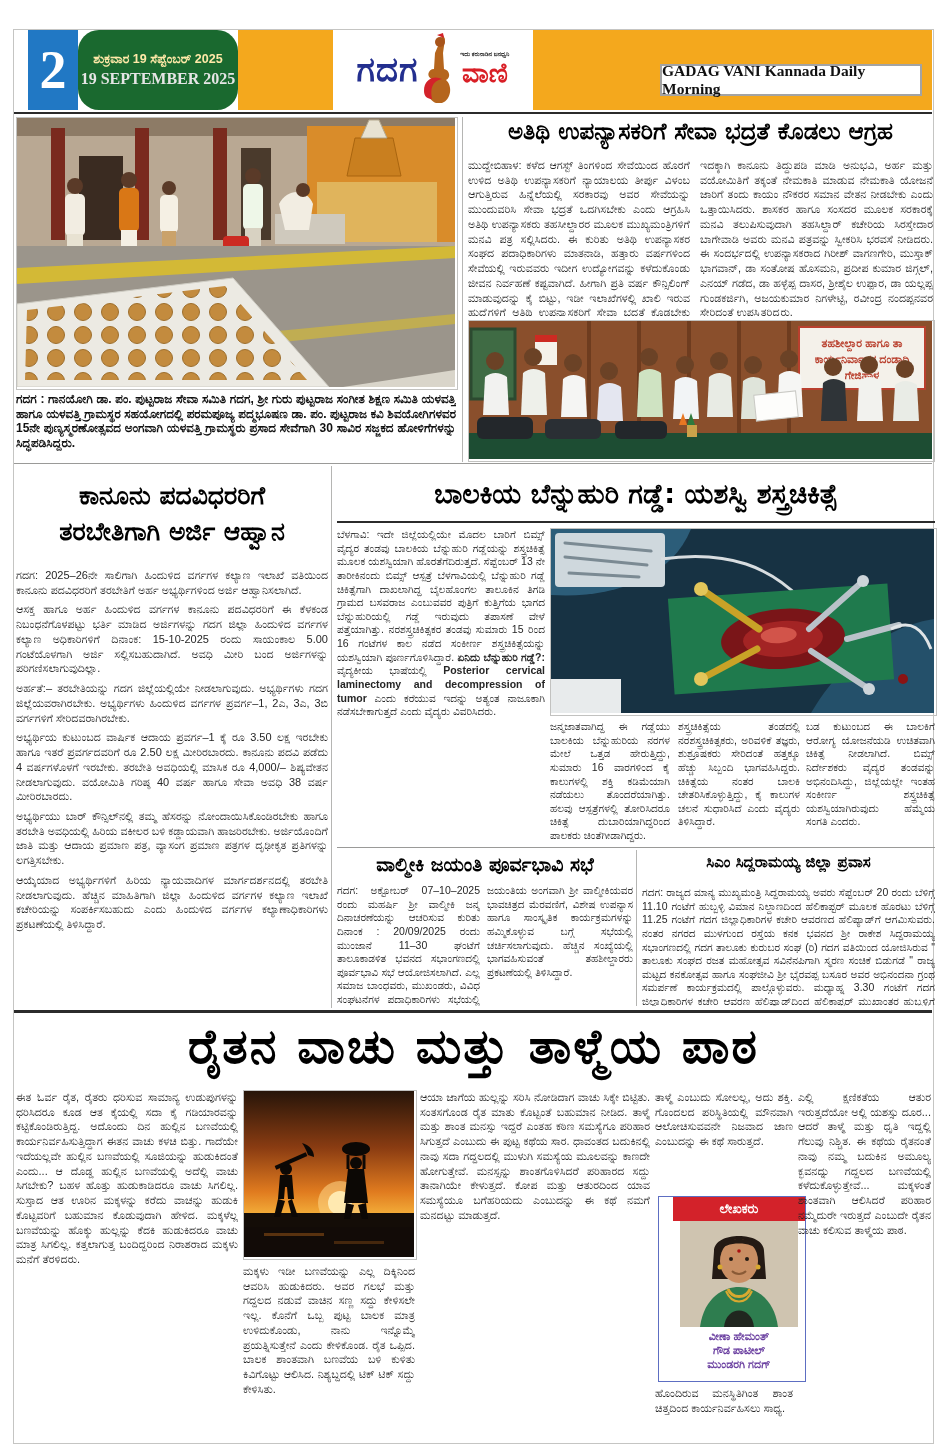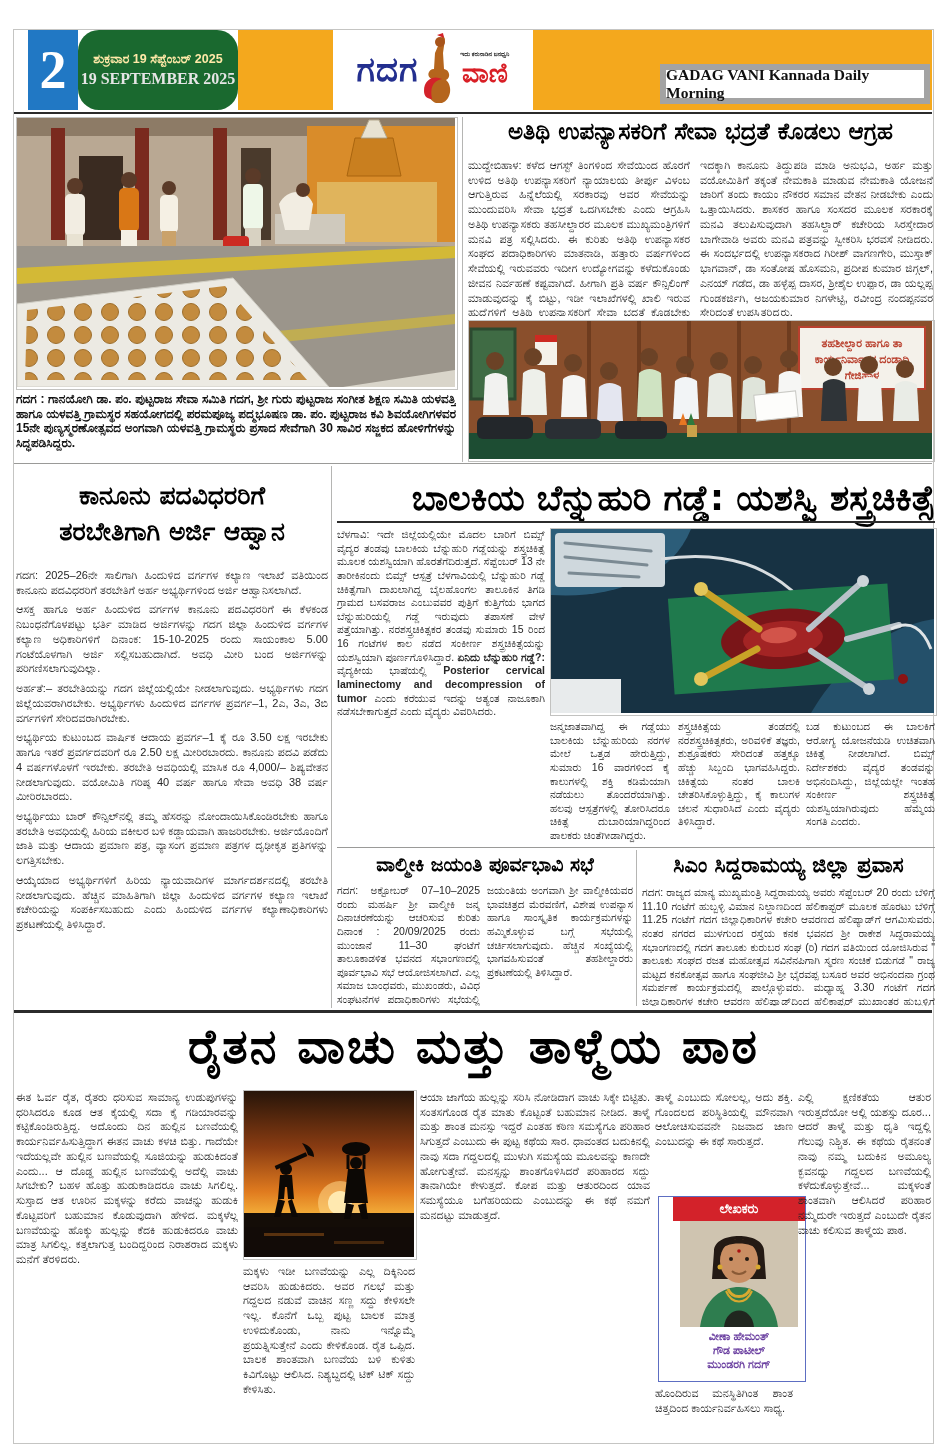--- a/index.html
+++ b/index.html
@@ -19,21 +19,21 @@
          font-family:"Liberation Serif","DejaVu Serif",serif;font-size:54px;font-weight:bold;}
   .datebox{background:#1a692f;display:flex;flex-direction:column;align-items:center;justify-content:center;gap:3px;border-radius:21px;}
   .date-kn{color:#ffe9a8;font-size:12.5px;font-weight:bold;}
   .date-en{color:#e5e5e5;font-size:16px;font-weight:bold;font-family:"Liberation Serif","DejaVu Serif",serif;}
   .orange{background:#f4a81d;}
   .mast{background:#ffffff;display:flex;align-items:center;justify-content:center;gap:4px;}
   .mast-gadaga{color:#232f8f;font-size:34px;font-weight:bold;letter-spacing:1px;}
   .mast-right{display:flex;flex-direction:column;align-items:center;}
   .mast-tag{color:#222;font-size:6px;font-weight:bold;}
   .mast-vani{color:#d91f26;font-size:27px;font-weight:bold;}
-  .banner{background:#fff;border:6px solid #a3a3a3;display:flex;align-items:center;justify-content:center;
+  .banner{background:#fff;border:2px solid #a3a3a3;display:flex;align-items:center;justify-content:center;
           font-family:"Liberation Serif","DejaVu Serif",serif;font-weight:bold;font-size:15.5px;color:#111;}
   .authorbox{border:1px solid #5d6ec2;background:#fff;display:flex;flex-direction:column;align-items:center;}
   .authorband{background:#d3222a;color:#fff;font-weight:bold;font-size:13px;width:100%;text-align:center;
               padding:4px 0;box-sizing:border-box;}
   .authorname{color:#6a3fa0;font-weight:bold;font-size:11px;text-align:center;line-height:1.25;padding-top:3px;}
   .p{margin:0 0 5px 0;text-indent:0;}
   .bold{font-weight:bold;}
 </style>
 </head>
 <body>
@@ -214,21 +214,21 @@
     <p class="p">ಗದಗ: 2025–26ನೇ ಸಾಲಿಗಾಗಿ ಹಿಂದುಳಿದ ವರ್ಗಗಳ ಕಲ್ಯಾಣ ಇಲಾಖೆ ವತಿಯಿಂದ ಕಾನೂನು ಪದವಿಧರರಿಗೆ ತರಬೇತಿಗೆ ಅರ್ಹ ಅಭ್ಯರ್ಥಿಗಳಿಂದ ಅರ್ಜಿ ಆಹ್ವಾನಿಸಲಾಗಿದೆ.</p>
     <p class="p">ಆಸಕ್ತ ಹಾಗೂ ಅರ್ಹ ಹಿಂದುಳಿದ ವರ್ಗಗಳ ಕಾನೂನು ಪದವಿಧರರಿಗೆ ಈ ಕೆಳಕಂಡ ನಿಬಂಧನೆಗೊಳಪಟ್ಟು ಭರ್ತಿ ಮಾಡಿದ ಅರ್ಜಿಗಳನ್ನು ಗದಗ ಜಿಲ್ಲಾ ಹಿಂದುಳಿದ ವರ್ಗಗಳ ಕಲ್ಯಾಣ ಅಧಿಕಾರಿಗಳಿಗೆ ದಿನಾಂಕ: 15-10-2025 ರಂದು ಸಾಯಂಕಾಲ 5.00 ಗಂಟೆಯೊಳಗಾಗಿ ಅರ್ಜಿ ಸಲ್ಲಿಸಬಹುದಾಗಿದೆ. ಅವಧಿ ಮೀರಿ ಬಂದ ಅರ್ಜಿಗಳನ್ನು ಪರಿಗಣಿಸಲಾಗುವುದಿಲ್ಲಾ.</p>
     <p class="p">ಅರ್ಹತೆ:– ತರಬೇತಿಯನ್ನು ಗದಗ ಜಿಲ್ಲೆಯಲ್ಲಿಯೇ ನೀಡಲಾಗುವುದು. ಅಭ್ಯರ್ಥಿಗಳು ಗದಗ ಜಿಲ್ಲೆಯವರಾಗಿರಬೇಕು. ಅಭ್ಯರ್ಥಿಗಳು ಹಿಂದುಳಿದ ವರ್ಗಗಳ ಪ್ರವರ್ಗ–1, 2ಎ, 3ಎ, 3ಬಿ ವರ್ಗಗಳಿಗೆ ಸೇರಿದವರಾಗಿರಬೇಕು.</p>
     <p class="p">ಅಭ್ಯರ್ಥಿಯ ಕುಟುಂಬದ ವಾರ್ಷಿಕ ಆದಾಯ ಪ್ರವರ್ಗ–1 ಕ್ಕೆ ರೂ 3.50 ಲಕ್ಷ ಇರಬೇಕು ಹಾಗೂ ಇತರೆ ಪ್ರವರ್ಗದವರಿಗೆ ರೂ 2.50 ಲಕ್ಷ ಮೀರಿರಬಾರದು. ಕಾನೂನು ಪದವಿ ಪಡೆದು 4 ವರ್ಷಗಳೊಳಗೆ ಇರಬೇಕು. ತರಬೇತಿ ಅವಧಿಯಲ್ಲಿ ಮಾಸಿಕ ರೂ 4,000/– ಶಿಷ್ಯವೇತನ ನೀಡಲಾಗುವುದು. ವಯೋಮಿತಿ ಗರಿಷ್ಠ 40 ವರ್ಷ ಹಾಗೂ ಸೇವಾ ಅವಧಿ 38 ವರ್ಷ ಮೀರಿರಬಾರದು.</p>
     <p class="p">ಅಭ್ಯರ್ಥಿಯು ಬಾರ್ ಕೌನ್ಸಿಲ್‌ನಲ್ಲಿ ತಮ್ಮ ಹೆಸರನ್ನು ನೋಂದಾಯಿಸಿಕೊಂಡಿರಬೇಕು ಹಾಗೂ ತರಬೇತಿ ಅವಧಿಯಲ್ಲಿ ಹಿರಿಯ ವಕೀಲರ ಬಳಿ ಕಡ್ಡಾಯವಾಗಿ ಹಾಜರಿರಬೇಕು. ಅರ್ಜಿಯೊಂದಿಗೆ ಜಾತಿ ಮತ್ತು ಆದಾಯ ಪ್ರಮಾಣ ಪತ್ರ, ವ್ಯಾಸಂಗ ಪ್ರಮಾಣ ಪತ್ರಗಳ ದೃಢೀಕೃತ ಪ್ರತಿಗಳನ್ನು ಲಗತ್ತಿಸಬೇಕು.</p>
     <p class="p">ಆಯ್ಕೆಯಾದ ಅಭ್ಯರ್ಥಿಗಳಿಗೆ ಹಿರಿಯ ನ್ಯಾಯವಾದಿಗಳ ಮಾರ್ಗದರ್ಶನದಲ್ಲಿ ತರಬೇತಿ ನೀಡಲಾಗುವುದು. ಹೆಚ್ಚಿನ ಮಾಹಿತಿಗಾಗಿ ಜಿಲ್ಲಾ ಹಿಂದುಳಿದ ವರ್ಗಗಳ ಕಲ್ಯಾಣ ಇಲಾಖೆ ಕಚೇರಿಯನ್ನು ಸಂಪರ್ಕಿಸಬಹುದು ಎಂದು ಹಿಂದುಳಿದ ವರ್ಗಗಳ ಕಲ್ಯಾಣಾಧಿಕಾರಿಗಳು ಪ್ರಕಟಣೆಯಲ್ಲಿ ತಿಳಿಸಿದ್ದಾರೆ.</p>
   </div>
 
   <div class="abs vrule" style="left:331px;top:466px;height:542px;"></div>
 
-  <div class="abs hl" style="left:337px;top:478px;width:598px;height:38px;font-size:35px;text-align:right;">ಬಾಲಕಿಯ ಬೆನ್ನುಹುರಿ ಗಡ್ಡೆ: ಯಶಸ್ವಿ ಶಸ್ತ್ರಚಿಕಿತ್ಸೆ</div>
+  <div class="abs hl" style="left:337px;top:478px;width:598px;height:38px;font-size:27px;">ಬಾಲಕಿಯ ಬೆನ್ನುಹುರಿ ಗಡ್ಡೆ: ಯಶಸ್ವಿ ಶಸ್ತ್ರಚಿಕಿತ್ಸೆ</div>
   <div class="abs rule-dark" style="left:337px;top:521px;width:598px;height:2px;"></div>
 
   <div class="abs jt body-sm" style="left:337px;top:528px;width:208px;height:316px;">
     <span>ಬೆಳಗಾವಿ: ಇದೇ ಜಿಲ್ಲೆಯಲ್ಲಿಯೇ ಮೊದಲ ಬಾರಿಗೆ ಬಿಮ್ಸ್ ವೈದ್ಯರ ತಂಡವು ಬಾಲಕಿಯ ಬೆನ್ನುಹುರಿ ಗಡ್ಡೆಯನ್ನು ಶಸ್ತ್ರಚಿಕಿತ್ಸೆ ಮೂಲಕ ಯಶಸ್ವಿಯಾಗಿ ಹೊರತೆಗೆದಿರುತ್ತದೆ. ಸೆಪ್ಟೆಂಬರ್ 13 ನೇ ತಾರೀಕಿನಂದು ಬಿಮ್ಸ್ ಆಸ್ಪತ್ರೆ ಬೆಳಗಾವಿಯಲ್ಲಿ ಬೆನ್ನುಹುರಿ ಗಡ್ಡೆ ಚಿಕಿತ್ಸೆಗಾಗಿ ದಾಖಲಾಗಿದ್ದ ಬೈಲಹೊಂಗಲ ತಾಲೂಕಿನ ತಿಗಡಿ ಗ್ರಾಮದ ಬಸವರಾಜ ಎಂಬುವವರ ಪುತ್ರಿಗೆ ಕುತ್ತಿಗೆಯ ಭಾಗದ ಬೆನ್ನುಹುರಿಯಲ್ಲಿ ಗಡ್ಡೆ ಇರುವುದು ತಪಾಸಣೆ ವೇಳೆ ಪತ್ತೆಯಾಗಿತ್ತು. ನರಶಸ್ತ್ರಚಿಕಿತ್ಸಕರ ತಂಡವು ಸುಮಾರು 15 ರಿಂದ 16 ಗಂಟೆಗಳ ಕಾಲ ನಡೆದ ಸಂಕೀರ್ಣ ಶಸ್ತ್ರಚಿಕಿತ್ಸೆಯನ್ನು ಯಶಸ್ವಿಯಾಗಿ ಪೂರ್ಣಗೊಳಿಸಿದ್ದಾರೆ. </span><span class="bold">ಏನಿದು ಬೆನ್ನುಹುರಿ ಗಡ್ಡೆ?: </span><span>ವೈದ್ಯಕೀಯ ಭಾಷೆಯಲ್ಲಿ </span><span class="bold">Posterior cervical laminectomy and decompression of tumor</span><span> ಎಂದು ಕರೆಯುವ ಇದನ್ನು ಅತ್ಯಂತ ನಾಜೂಕಾಗಿ ನಡೆಸಬೇಕಾಗುತ್ತದೆ ಎಂದು ವೈದ್ಯರು ವಿವರಿಸಿದರು.</span>
   </div>
 
   <div class="abs frame" style="left:550px;top:528px;width:385px;height:186px;">
     <svg width="383" height="184" viewBox="0 0 383 184">
       <rect x="0" y="0" width="383" height="184" fill="#173243"></rect>
       <path d="M0 0 L140 0 C120 50 60 70 0 66 Z" fill="#2c5d79"></path>
@@ -273,21 +273,21 @@
   <div class="abs jt body-sm" style="left:806px;top:720px;width:129px;height:124px;">ಬಡ ಕುಟುಂಬದ ಈ ಬಾಲಕಿಗೆ ಆರೋಗ್ಯ ಯೋಜನೆಯಡಿ ಉಚಿತವಾಗಿ ಚಿಕಿತ್ಸೆ ನೀಡಲಾಗಿದೆ. ಬಿಮ್ಸ್ ನಿರ್ದೇಶಕರು ವೈದ್ಯರ ತಂಡವನ್ನು ಅಭಿನಂದಿಸಿದ್ದು, ಜಿಲ್ಲೆಯಲ್ಲೇ ಇಂತಹ ಸಂಕೀರ್ಣ ಶಸ್ತ್ರಚಿಕಿತ್ಸೆ ಯಶಸ್ವಿಯಾಗಿರುವುದು ಹೆಮ್ಮೆಯ ಸಂಗತಿ ಎಂದರು.</div>
 
   <div class="abs rule" style="left:337px;top:847px;width:598px;height:1px;"></div>
 
   <div class="abs hl" style="left:337px;top:853px;width:296px;height:26px;font-size:19px;">ವಾಲ್ಮೀಕಿ ಜಯಂತಿ ಪೂರ್ವಭಾವಿ ಸಭೆ</div>
   <div class="abs jt body-sm" style="left:337px;top:884px;width:143px;height:122px;">ಗದಗ: ಅಕ್ಟೋಬರ್ 07–10–2025 ರಂದು ಮಹರ್ಷಿ ಶ್ರೀ ವಾಲ್ಮೀಕಿ ಜನ್ಮ ದಿನಾಚರಣೆಯನ್ನು ಆಚರಿಸುವ ಕುರಿತು ದಿನಾಂಕ : 20/09/2025 ರಂದು ಮುಂಜಾನೆ 11–30 ಘಂಟೆಗೆ ತಾಲೂಕಾಡಳಿತ ಭವನದ ಸಭಾಂಗಣದಲ್ಲಿ ಪೂರ್ವಭಾವಿ ಸಭೆ ಆಯೋಜಿಸಲಾಗಿದೆ. ಎಲ್ಲ ಸಮಾಜ ಬಾಂಧವರು, ಮುಖಂಡರು, ವಿವಿಧ ಸಂಘಟನೆಗಳ ಪದಾಧಿಕಾರಿಗಳು ಸಭೆಯಲ್ಲಿ ಭಾಗವಹಿಸಬೇಕು.</div>
   <div class="abs jt body-sm" style="left:487px;top:884px;width:146px;height:122px;">ಜಯಂತಿಯ ಅಂಗವಾಗಿ ಶ್ರೀ ವಾಲ್ಮೀಕಿಯವರ ಭಾವಚಿತ್ರದ ಮೆರವಣಿಗೆ, ವಿಶೇಷ ಉಪನ್ಯಾಸ ಹಾಗೂ ಸಾಂಸ್ಕೃತಿಕ ಕಾರ್ಯಕ್ರಮಗಳನ್ನು ಹಮ್ಮಿಕೊಳ್ಳುವ ಬಗ್ಗೆ ಸಭೆಯಲ್ಲಿ ಚರ್ಚಿಸಲಾಗುವುದು. ಹೆಚ್ಚಿನ ಸಂಖ್ಯೆಯಲ್ಲಿ ಭಾಗವಹಿಸುವಂತೆ ತಹಶೀಲ್ದಾರರು ಪ್ರಕಟಣೆಯಲ್ಲಿ ತಿಳಿಸಿದ್ದಾರೆ.</div>
 
   <div class="abs vrule" style="left:636px;top:850px;height:156px;"></div>
 
-  <div class="abs hl" style="left:642px;top:853px;width:293px;height:28px;font-size:21px;">ಸಿಎಂ ಸಿದ್ದರಾಮಯ್ಯ ಜಿಲ್ಲಾ ಪ್ರವಾಸ</div>
+  <div class="abs hl" style="left:642px;top:853px;width:293px;height:28px;font-size:15px;">ಸಿಎಂ ಸಿದ್ದರಾಮಯ್ಯ ಜಿಲ್ಲಾ ಪ್ರವಾಸ</div>
   <div class="abs jt body-sm" style="left:642px;top:886px;width:293px;height:120px;">ಗದಗ: ರಾಜ್ಯದ ಮಾನ್ಯ ಮುಖ್ಯಮಂತ್ರಿ ಸಿದ್ದರಾಮಯ್ಯ ಅವರು ಸೆಪ್ಟೆಂಬರ್ 20 ರಂದು ಬೆಳಿಗ್ಗೆ 11.10 ಗಂಟೆಗೆ ಹುಬ್ಬಳ್ಳಿ ವಿಮಾನ ನಿಲ್ದಾಣದಿಂದ ಹೆಲಿಕಾಪ್ಟರ್ ಮೂಲಕ ಹೊರಟು ಬೆಳಿಗ್ಗೆ 11.25 ಗಂಟೆಗೆ ಗದಗ ಜಿಲ್ಲಾಧಿಕಾರಿಗಳ ಕಚೇರಿ ಆವರಣದ ಹೆಲಿಪ್ಯಾಡ್‌ಗೆ ಆಗಮಿಸುವರು. ನಂತರ ನಗರದ ಮುಳಗುಂದ ರಸ್ತೆಯ ಕನಕ ಭವನದ ಶ್ರೀ ರಾಕೇಶ ಸಿದ್ದರಾಮಯ್ಯ ಸಭಾಂಗಣದಲ್ಲಿ ಗದಗ ತಾಲೂಕು ಕುರುಬರ ಸಂಘ (ರಿ) ಗದಗ ವತಿಯಿಂದ ಯೋಜಿಸಿರುವ " ತಾಲೂಕು ಸಂಘದ ರಜತ ಮಹೋತ್ಸವ ಸವಿನೆನಪಿಗಾಗಿ ಸ್ಮರಣ ಸಂಚಿಕೆ ಬಿಡುಗಡೆ " ರಾಜ್ಯ ಮಟ್ಟದ ಕನಕೋತ್ಸವ ಹಾಗೂ ಸಂಘಜೀವಿ ಶ್ರೀ ಭೈರವಪ್ಪ ಬಸೂರ ಅವರ ಅಭಿನಂದನಾ ಗ್ರಂಥ ಸಮರ್ಪಣೆ ಕಾರ್ಯಕ್ರಮದಲ್ಲಿ ಪಾಲ್ಗೊಳ್ಳುವರು. ಮಧ್ಯಾಹ್ನ 3.30 ಗಂಟೆಗೆ ಗದಗ ಜಿಲ್ಲಾಧಿಕಾರಿಗಳ ಕಚೇರಿ ಆವರಣ ಹೆಲಿಪ್ಯಾಡ್‌ದಿಂದ ಹೆಲಿಕಾಪ್ಟರ್ ಮುಖಾಂತರ ಹುಬ್ಬಳ್ಳಿಗೆ ಪ್ರಯಾಣಿಸಿ ನಂತರ ಬೆಂಗಳೂರಿಗೆ ಹೊರಡುವರು.</div>
 
   <div class="abs rule-dark" style="left:14px;top:1010px;width:918px;height:3px;"></div>
 
   <div class="abs hl" style="left:16px;top:1018px;width:915px;height:66px;font-size:48px;letter-spacing:2px;">ರೈತನ ವಾಚು ಮತ್ತು ತಾಳ್ಮೆಯ ಪಾಠ</div>
 
   <div class="abs jt body-txt" style="left:16px;top:1090px;width:222px;height:352px;">ಈತ ಓರ್ವ ರೈತ, ರೈತರು ಧರಿಸುವ ಸಾಮಾನ್ಯ ಉಡುಪುಗಳನ್ನು ಧರಿಸಿದರೂ ಕೂಡ ಆತ ಕೈಯಲ್ಲಿ ಸದಾ ಕೈ ಗಡಿಯಾರವನ್ನು ಕಟ್ಟಿಕೊಂಡಿರುತ್ತಿದ್ದ. ಅದೊಂದು ದಿನ ಹುಲ್ಲಿನ ಬಣವೆಯಲ್ಲಿ ಕಾರ್ಯನಿರ್ವಹಿಸುತ್ತಿದ್ದಾಗ ಈತನ ವಾಚು ಕಳಚಿ ಬಿತ್ತು. ಗಾದೆಯೇ ಇದೆಯಲ್ಲವೇ ಹುಲ್ಲಿನ ಬಣವೆಯಲ್ಲಿ ಸೂಜಿಯನ್ನು ಹುಡುಕಿದಂತೆ ಎಂದು... ಆ ದೊಡ್ಡ ಹುಲ್ಲಿನ ಬಣವೆಯಲ್ಲಿ ಅದೆಲ್ಲಿ ವಾಚು ಸಿಗಬೇಕು? ಬಹಳ ಹೊತ್ತು ಹುಡುಕಾಡಿದರೂ ವಾಚು ಸಿಗಲಿಲ್ಲ. ಸುಸ್ತಾದ ಆತ ಊರಿನ ಮಕ್ಕಳನ್ನು ಕರೆದು ವಾಚನ್ನು ಹುಡುಕಿ ಕೊಟ್ಟವರಿಗೆ ಬಹುಮಾನ ಕೊಡುವುದಾಗಿ ಹೇಳಿದ. ಮಕ್ಕಳೆಲ್ಲ ಬಣವೆಯನ್ನು ಹೊಕ್ಕು ಹುಲ್ಲನ್ನು ಕೆದಕಿ ಹುಡುಕಿದರೂ ವಾಚು ಮಾತ್ರ ಸಿಗಲಿಲ್ಲ. ಕತ್ತಲಾಗುತ್ತ ಬಂದಿದ್ದರಿಂದ ನಿರಾಶರಾದ ಮಕ್ಕಳು ಮನೆಗೆ ತೆರಳಿದರು.</div>
 
   <div class="abs frame" style="left:243px;top:1090px;width:172px;height:168px;">
     <svg width="170" height="166" viewBox="0 0 170 166">

